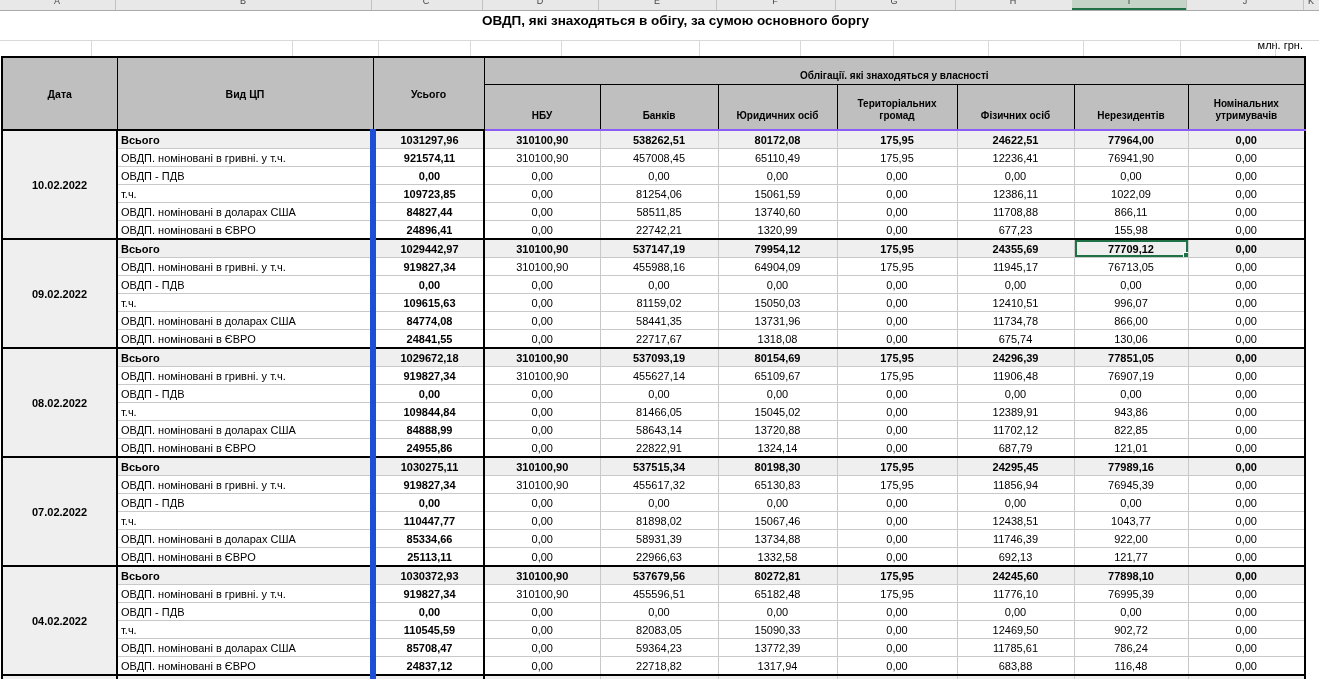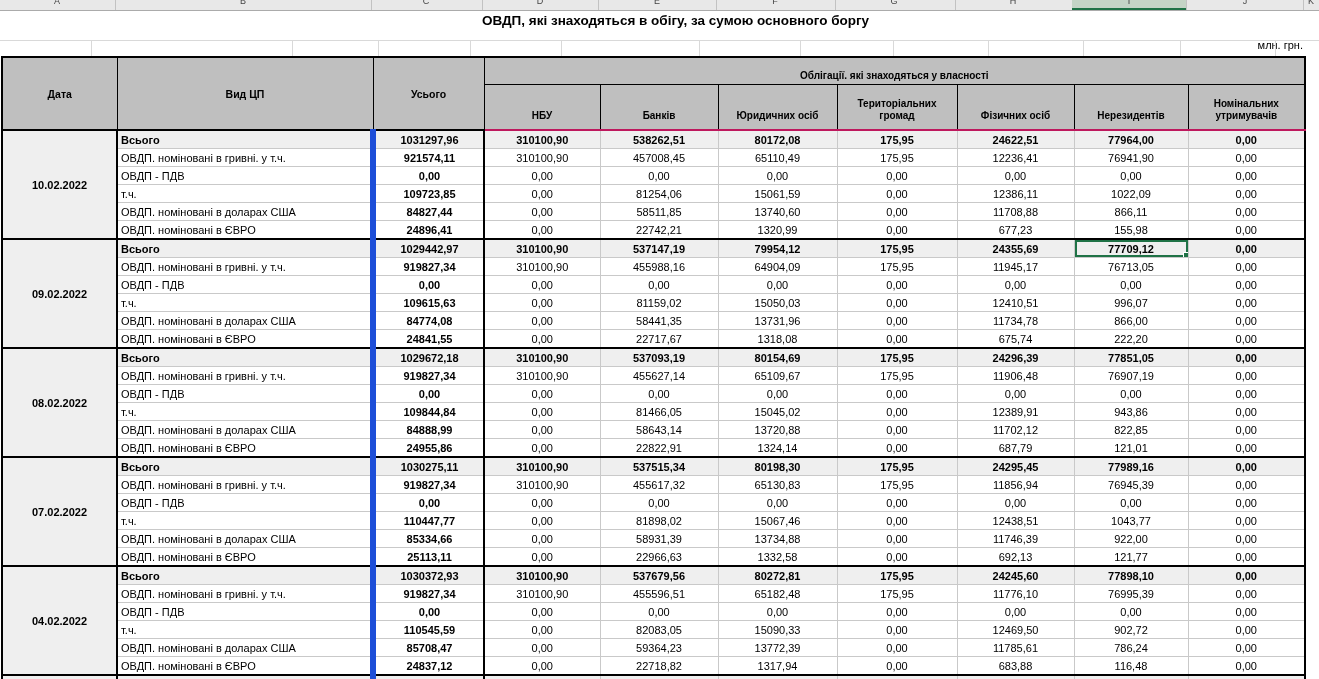--- a/index.html
+++ b/index.html
@@ -24,21 +24,21 @@
   
   #tbl{position:absolute;left:1px;top:56px;width:1303px;border-collapse:collapse;
        table-layout:fixed;font-size:11px;border:2px solid #000;}
   #tbl th,#tbl td{overflow:hidden;padding:0 2px;}
   #tbl thead th{background:#bfbfbf;border:1px solid #000;font-weight:bold;
                 font-size:10px;white-space:normal;line-height:12px;}
   #tbl thead tr.h1{height:27px;}
   #tbl thead tr.h2{height:46px;}
   #tbl thead th.span2{vertical-align:middle;border-bottom:2px solid #000;font-size:10.5px;}
   #tbl thead th.grp{vertical-align:bottom;padding-bottom:2px;}
-  #tbl thead tr.h2 th{vertical-align:bottom;padding-bottom:7px;border-bottom:2px solid #be185d;}
+  #tbl thead tr.h2 th{vertical-align:bottom;padding-bottom:7px;border-bottom:2px solid #8b5cf6;}
   #tbl td{border:1px solid #c9c9c9;height:17px;text-align:center;white-space:nowrap;
           background:#fff;}
   #tbl td.label{text-align:left;border-left:2px solid #000;padding-left:3px;}
   #tbl td.v0{border-left:6px solid #1d4ed8;font-weight:bold;}
   #tbl td.v1{border-left:2px solid #000;margin-left:8px;}
   #tbl td.date{border-left:2px solid #000;vertical-align:middle;font-size:11px;}
   #tbl tr.trow td{border-top:2px solid #000;background:#efefef;font-weight:bold;}
   #tbl td.v7{border-right:2px solid #000;}
   #tbl td.sel{position:relative;box-shadow:inset 0 0 0 2px #1f7246;}
   #tbl td.sel::after{content:'';position:absolute;right:-1px;bottom:-1px;width:4px;height:4px;
@@ -234,21 +234,21 @@
           <td class="v7">0,00</td>
         </tr>
         <tr>
           <td class="label">ОВДП. номіновані в ЄВРО</td>
           <td class="v0">24841,55</td>
           <td class="v1">0,00</td>
           <td class="v2">22717,67</td>
           <td class="v3">1318,08</td>
           <td class="v4">0,00</td>
           <td class="v5">675,74</td>
-          <td class="v6">222,20</td>
+          <td class="v6">130,06</td>
           <td class="v7">0,00</td>
         </tr>
         <tr class="trow">
           <td class="date" rowspan="6">08.02.2022</td>
           <td class="label">Всього</td>
           <td class="v0">1029672,18</td>
           <td class="v1">310100,90</td>
           <td class="v2">537093,19</td>
           <td class="v3">80154,69</td>
           <td class="v4">175,95</td>

